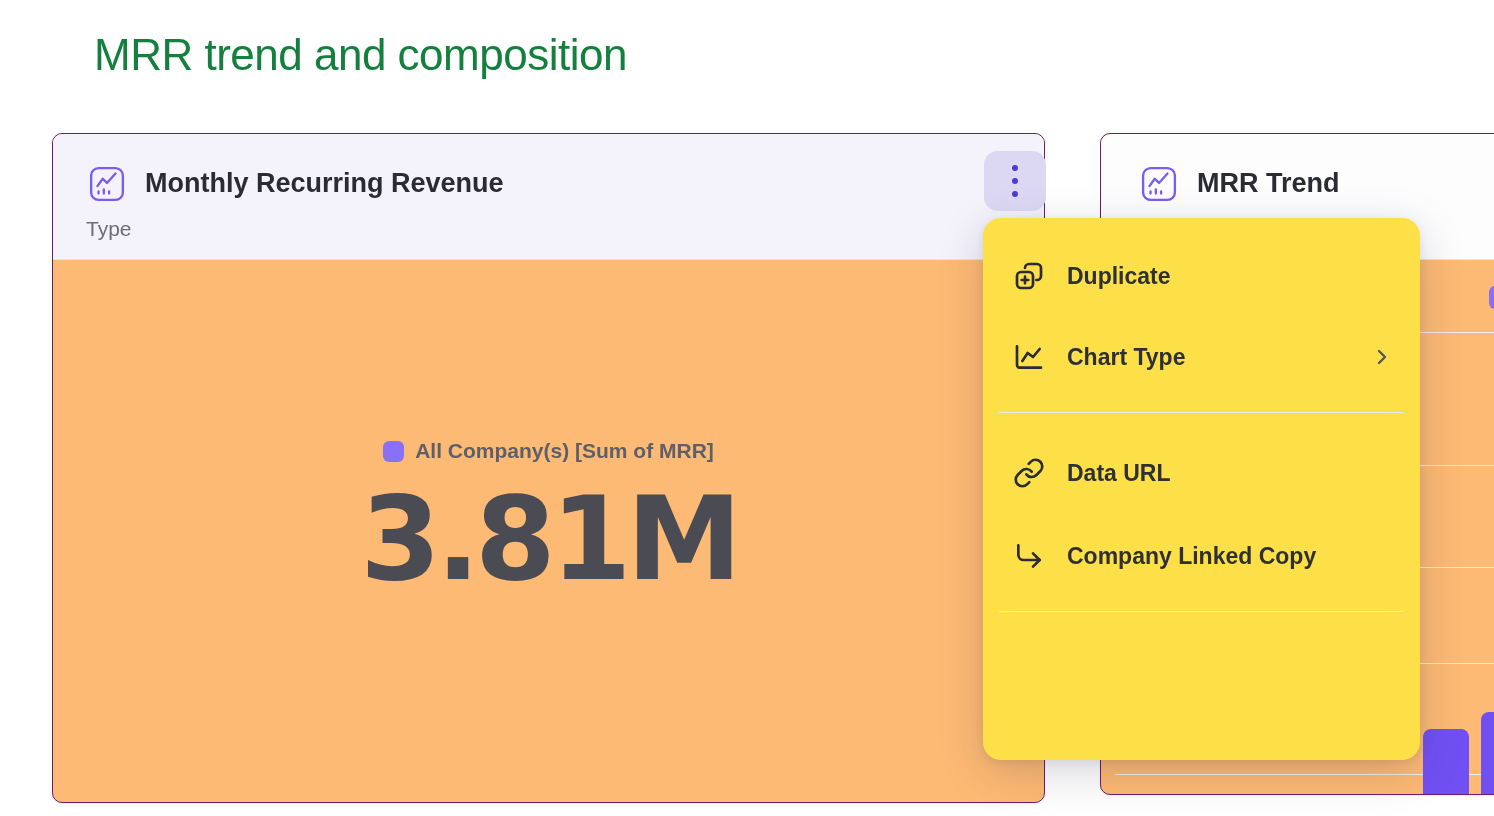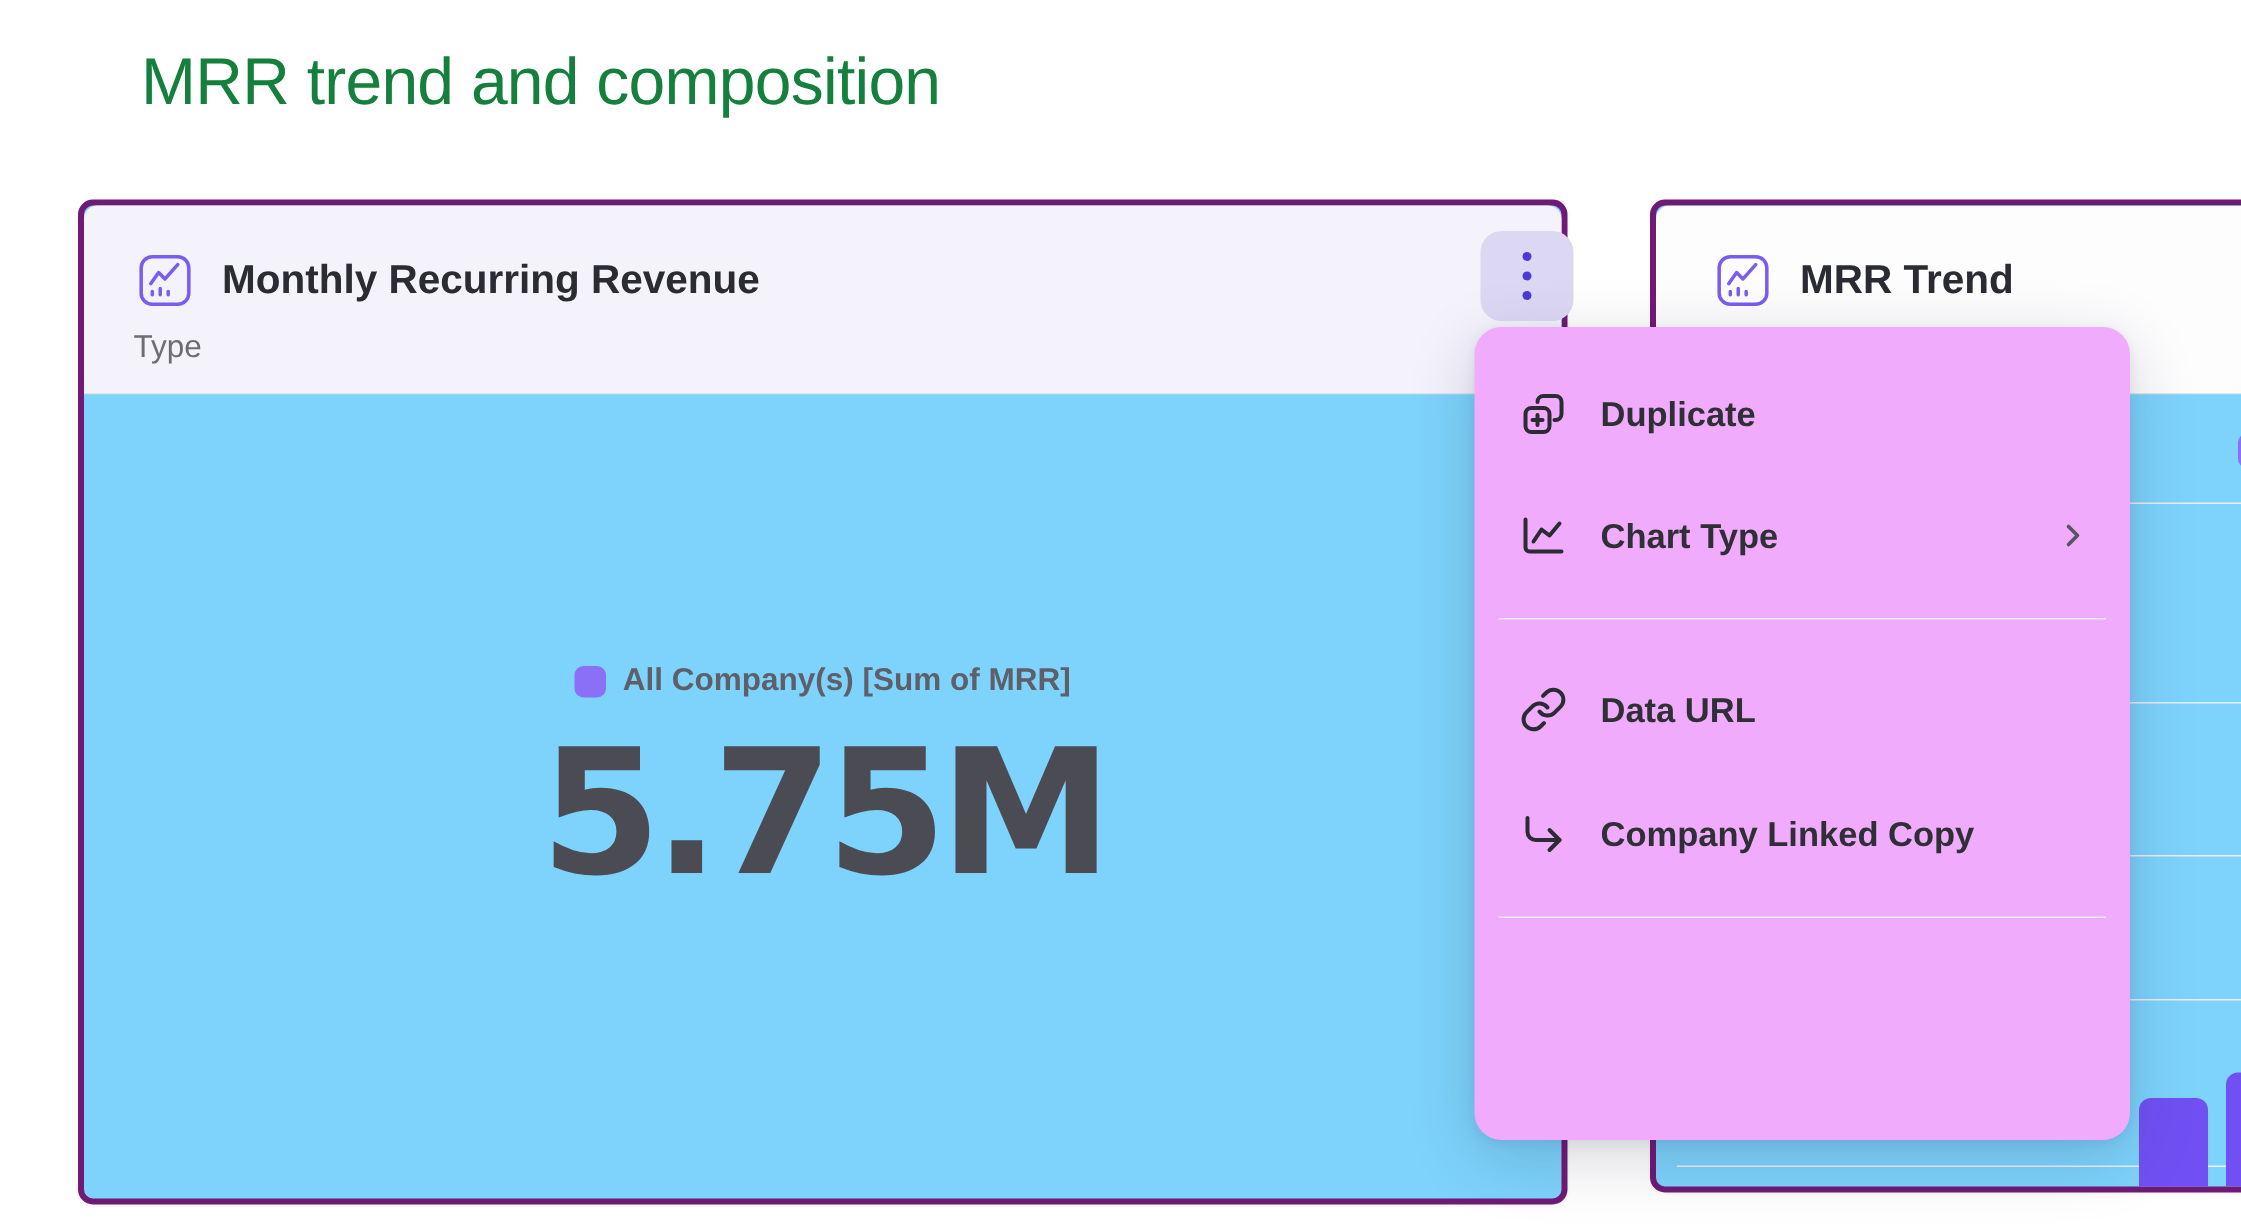--- a/index.html
+++ b/index.html
@@ -3,21 +3,21 @@
 <meta charset="utf-8">
 <style>
   * { margin:0; padding:0; box-sizing:border-box; }
   html,body { width:1494px; height:816px; background:#ffffff; overflow:hidden;
               font-family:"Liberation Sans", sans-serif; position:relative; }
 
   .page-title { position:absolute; left:94px; top:30px; font-size:44px; font-weight:400;
                 color:#15803d; letter-spacing:-0.5px; }
 
   
-  .card { position:absolute; background:#7dd3fc; border:4px solid #701a75; border-radius:10px;
+  .card { position:absolute; background:#fdba74; border:1px solid #701a75; border-radius:10px;
           box-shadow:0 1px 3px rgba(20,20,40,.05); }
   #mrr-card  { left:52px;  top:133px; width:993px;  height:670px; }
   #trend-card{ left:1100px; top:133px; width:420px; height:662px; overflow:hidden; }
 
   .card-header { position:relative; height:126px; border-bottom:1px solid #e4e4e8;
                  border-radius:9px 9px 0 0; }
   #mrr-card .card-header { background:#f4f2fb; }
   #trend-card .card-header { background:#fdfdfe; }
 
   .chart-icon { position:absolute; left:36px; top:32px; width:36px; height:36px; color:#7a5cf0; }
@@ -38,21 +38,21 @@
                font-size:116px; font-weight:800; color:#4b4b54; letter-spacing:-5px; line-height:1.05; }
 
   
   .plot { position:absolute; left:0; top:127px; right:0; bottom:0; }
   .gridline { position:absolute; left:14px; right:0; height:1px; background:#ededf0; }
   .bar { position:absolute; width:46px; background:#7150f3; border-radius:8px; }
   .trend-legend-swatch { position:absolute; left:388px; top:25px; width:26px; height:23px;
                          border-radius:6px; background:#8a70f7; }
 
   
-  .menu { position:absolute; left:983px; top:218px; width:437px; height:542px; background:#f0abfc;
+  .menu { position:absolute; left:983px; top:218px; width:437px; height:542px; background:#fde047;
           border-radius:18px; box-shadow:0 12px 45px rgba(30,30,60,.18), 0 2px 8px rgba(30,30,60,.08);
           z-index:10; }
   .menu-item { position:absolute; left:0; width:100%; height:66px; display:flex; align-items:center;
                padding:0 26px 0 30px; cursor:pointer; background:transparent; border:none; }
   .menu-item .mi-icon { width:32px; height:32px; color:#2b2b33; flex:0 0 32px; }
   .menu-item .mi-label { margin-left:22px; font-size:23px; font-weight:600; color:#2f2f36; }
   .menu-item .mi-chevron { margin-left:auto; width:24px; height:24px; color:#55555e; }
   .menu-divider { position:absolute; left:16px; right:16px; height:1px; background:#ebebee; }
 
   .refresh-item { position:absolute; left:14px; right:14px; top:412px; height:114px;
@@ -84,21 +84,21 @@
       <span class="dot"></span>
       <span class="dot"></span>
     </button>
   </div>
 
   <div class="kpi-block">
     <div class="kpi-legend">
       <span class="legend-swatch"></span>
       <span class="kpi-legend-label">All Company(s) [Sum of MRR]</span>
     </div>
-    <div class="kpi-value">5.75M</div>
+    <div class="kpi-value">3.81M</div>
   </div>
 </section>
 
 <section class="card" id="trend-card">
   <div class="card-header">
     <span class="chart-icon" style="left:40px">
       <svg viewBox="0 0 34 34" width="36" height="36" fill="none" stroke="currentColor" stroke-width="2.2" stroke-linecap="round" stroke-linejoin="round">
         <rect x="2" y="2" width="30" height="30" rx="7"></rect>
         <path d="M8 19 l5-7 4 4 8-9"></path>
         <path d="M9 26v-2 M14 26v-4 M19 26v-2"></path>

